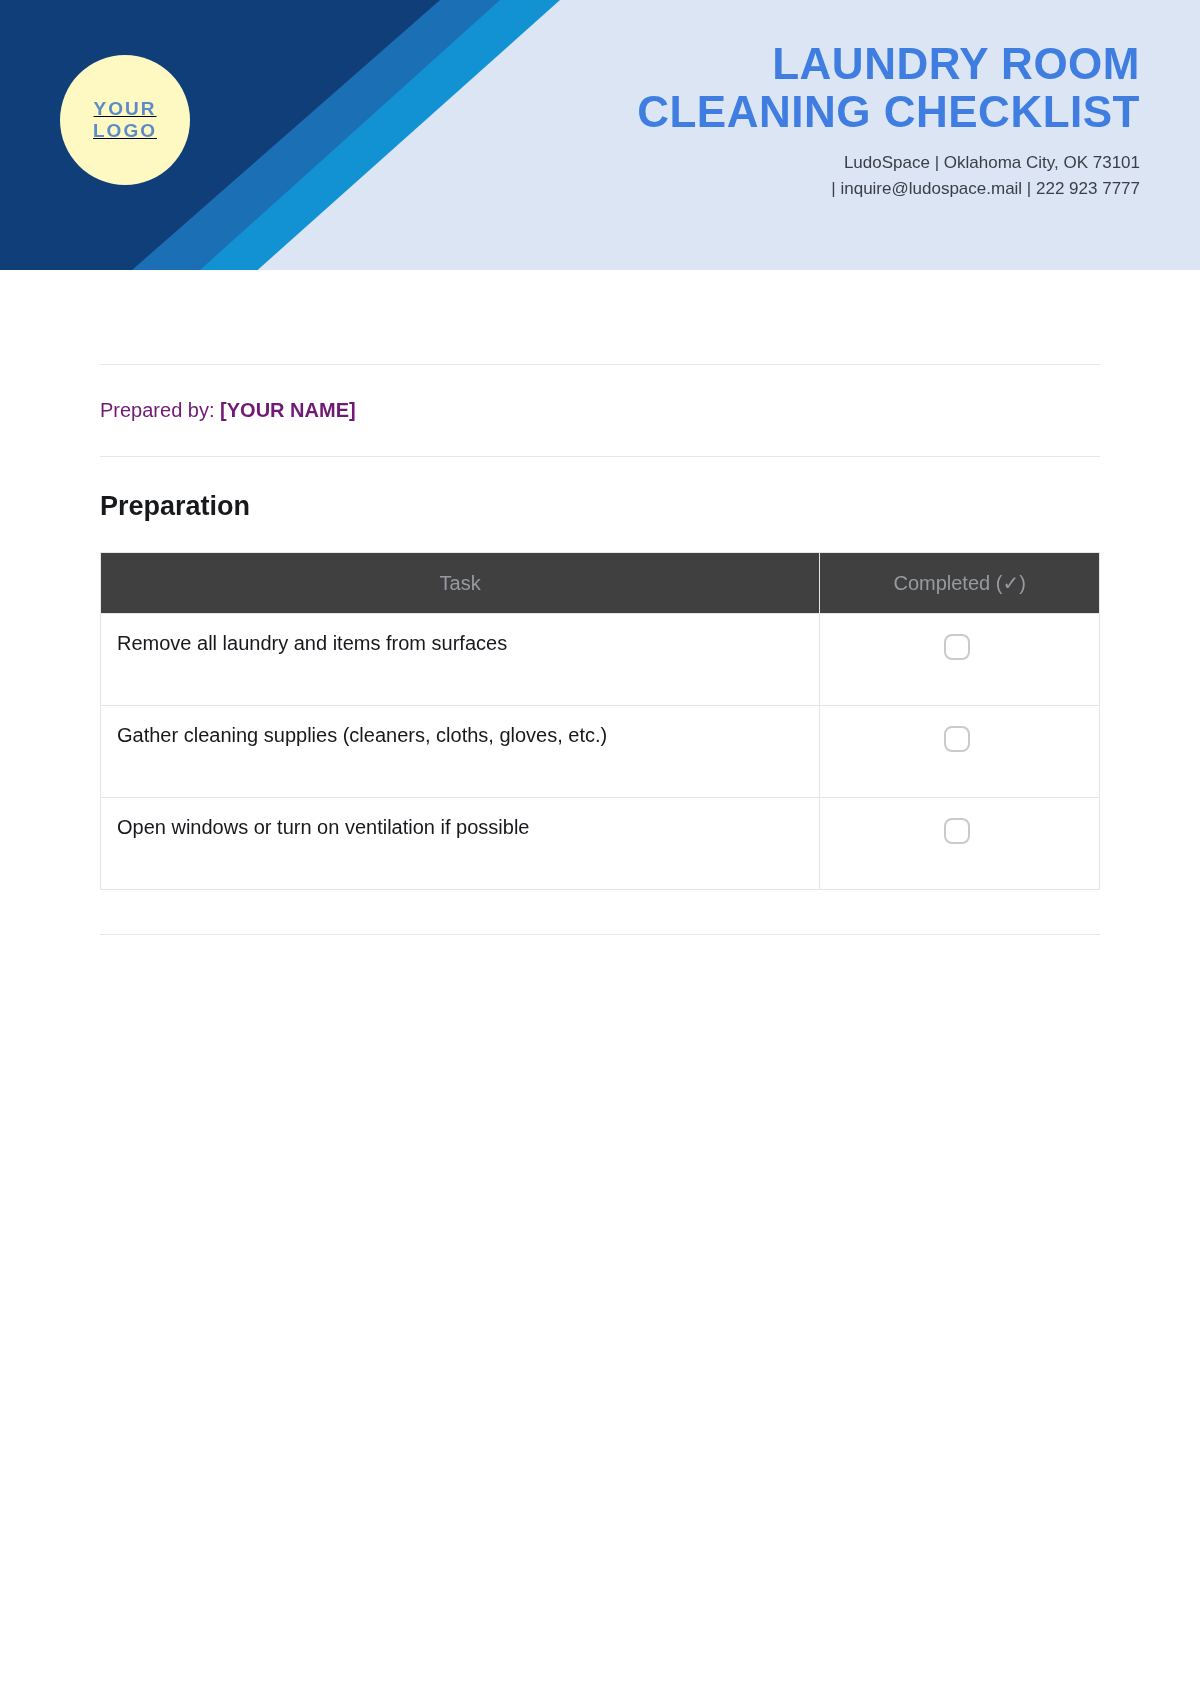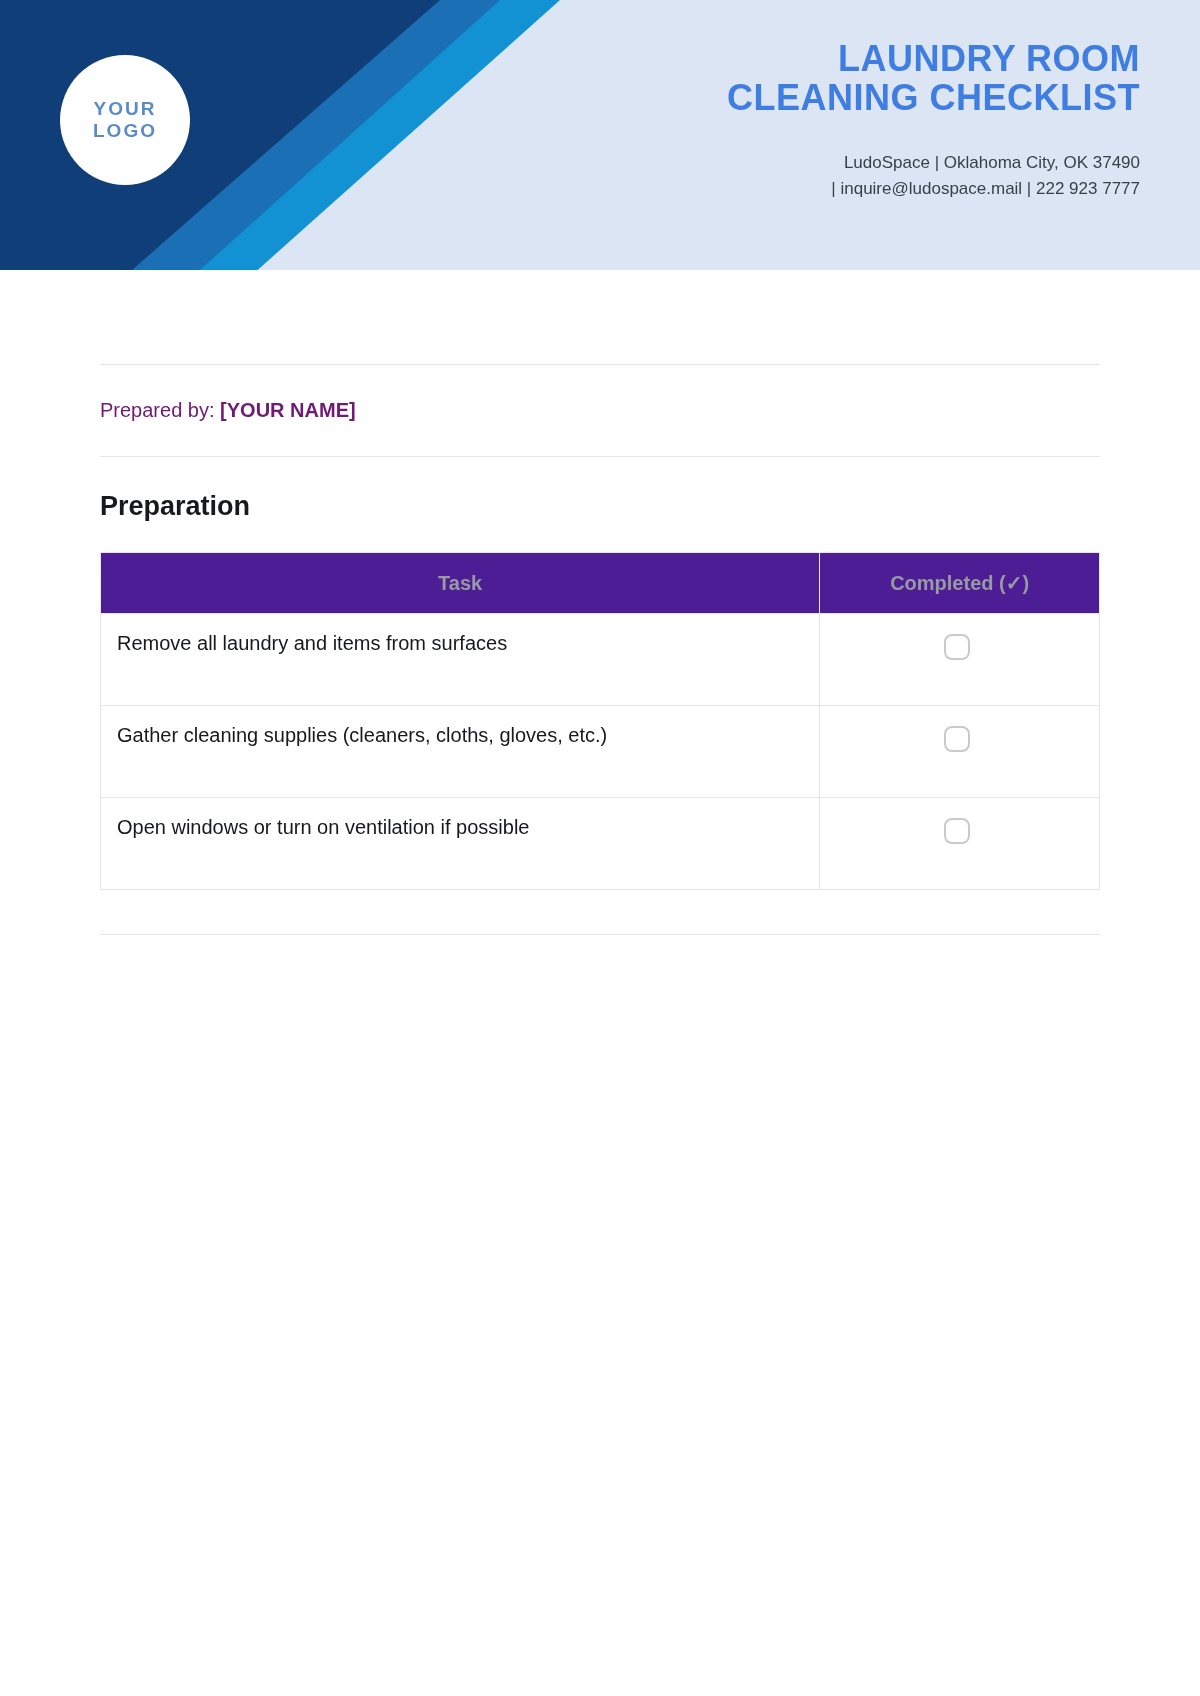--- a/index.html
+++ b/index.html
@@ -6,38 +6,38 @@
 body { font-family: Arial, Helvetica, sans-serif; background:#fff; width:1200px; }
 
 .page { width:1200px; height:1696px; background:#fff; position:relative; overflow:hidden; }
 
 
 .banner { position:relative; width:1200px; height:270px; background:#dbe5f4; overflow:hidden; }
 .layer-back { position:absolute; left:0; top:0; width:560px; height:270px; background:#1292d3; clip-path: polygon(0 0, 100% 0, 46% 100%, 0 100%); }
 .layer-mid  { position:absolute; left:0; top:0; width:500px; height:270px; background:#1a6fb5; clip-path: polygon(0 0, 100% 0, 40% 100%, 0 100%); }
 .layer-front{ position:absolute; left:0; top:0; width:440px; height:270px; background:#103e78; clip-path: polygon(0 0, 100% 0, 30% 100%, 0 100%); }
 
-.logo-circle { position:absolute; left:60px; top:55px; width:130px; height:130px; border-radius:50%; background:#ffffff; display:flex; align-items:center; justify-content:center; flex-direction:column; }
+.logo-circle { position:absolute; left:60px; top:55px; width:130px; height:130px; border-radius:50%; background:#fef9c3; display:flex; align-items:center; justify-content:center; flex-direction:column;text-decoration:underline; }
 .logo-text { color:#5b8cc5; font-size:19px; font-weight:700; letter-spacing:2px; line-height:1.15; text-align:center; }
 
-.header-title { position:absolute; right:60px; top:40px; text-align:right; color:#3f7ee0; font-size:36px; font-weight:800; line-height:1.08; letter-spacing:0.5px; }
+.header-title { position:absolute; right:60px; top:40px; text-align:right; color:#3f7ee0; font-size:44px; font-weight:800; line-height:1.08; letter-spacing:0.5px; }
 .header-contact { position:absolute; right:60px; top:150px; text-align:right; color:#3a3f47; font-size:17px; line-height:1.5; }
 
 
 .content { padding: 60px 100px 0 100px; }
 .doc-title { font-size:34px; font-weight:700; color:#17191c; margin-top:30px; }
 hr.rule { border:none; border-top:1.5px solid #e6e7e9; margin:34px 0; }
 
 .meta-line { font-size:20px; color:#701a75; margin:10px 0 18px 0; }
 .meta-line .bold { font-weight:700; }
 
 .section-title { font-size:27px; font-weight:700; color:#17191c; margin:24px 0 30px 0; }
 
 table.check { width:100%; border-collapse:collapse; border:1px solid #e4e5e8; }
-table.check th { background:#4c1d95; color:#979aa0; font-weight:700; font-size:20px; padding:18px 16px; border:1px solid #e4e5e8; text-align:center; }
+table.check th { background:#404040; color:#979aa0; font-weight:400; font-size:20px; padding:18px 16px; border:1px solid #e4e5e8; text-align:center; }
 table.check th.task { text-align:center; width:72%; }
 table.check td { border:1px solid #e4e5e8; padding:18px 21px 40px 16px; font-size:20px; color:#17191c; vertical-align:top; }
 table.check td.cbcell { text-align:center; vertical-align:top; }
 .cbox { display:inline-block; width:26px; height:26px; border:2px solid #c8cacd; border-radius:8px; margin-top:2px; }
 
 </style>
 </head>
 <body>
 
 <div class="page">
@@ -51,21 +51,21 @@
       <div class="logo-text">YOUR</div>
       <div class="logo-text">LOGO</div>
     </div>
 
     <div class="header-title">
       <div>LAUNDRY ROOM</div>
       <div>CLEANING CHECKLIST</div>
     </div>
 
     <div class="header-contact">
-      <div>LudoSpace |  Oklahoma City, OK 37490</div>
+      <div>LudoSpace |  Oklahoma City, OK 73101</div>
       <div>|  inquire@ludospace.mail | 222 923 7777</div>
     </div>
   </div>
 
   <div class="content">
     <hr class="rule">
 
     <div class="meta-line">
       <span>Prepared by: </span><span class="bold">[YOUR NAME]</span>
     </div>

